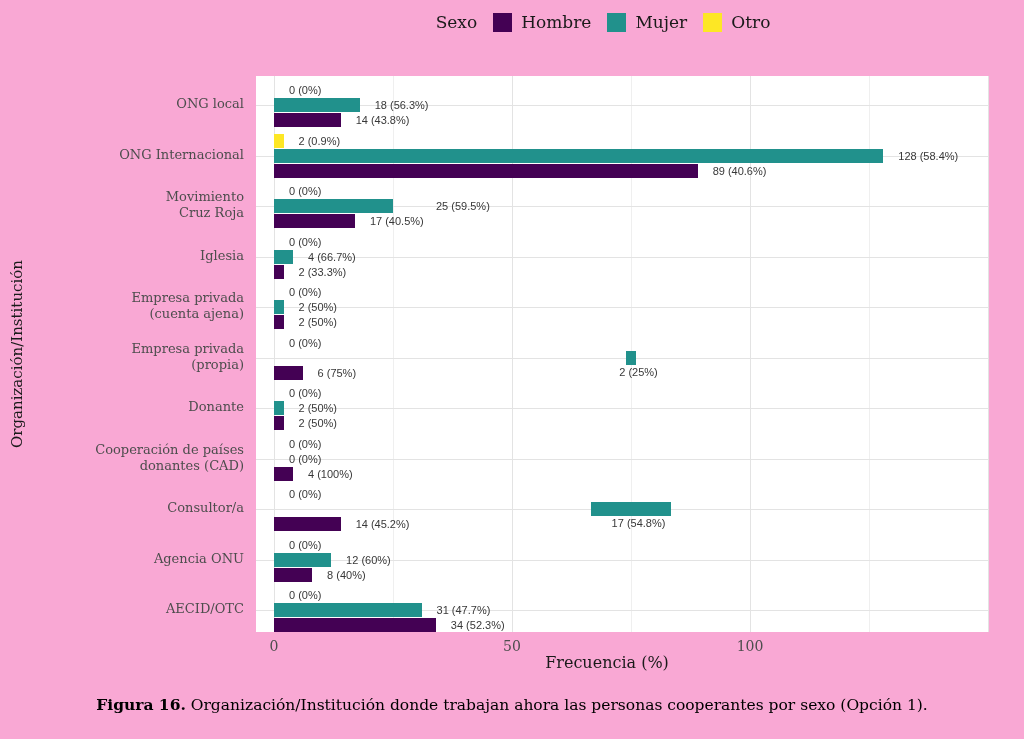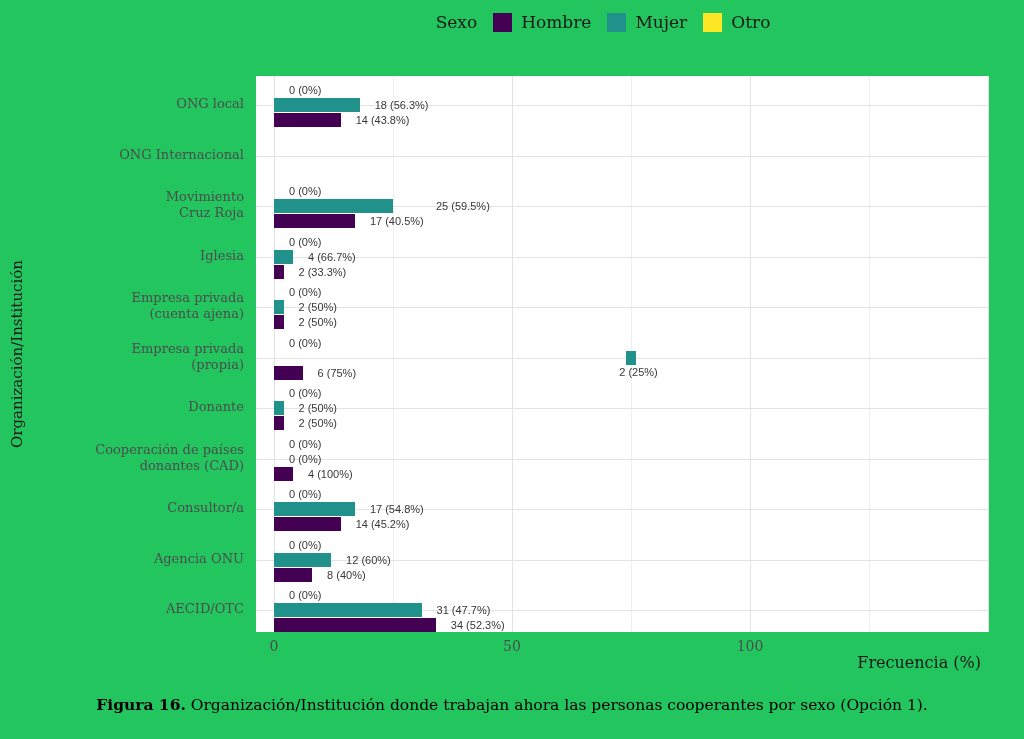--- a/index.html
+++ b/index.html
@@ -1,16 +1,16 @@
 <!DOCTYPE html>
 <html><head>
 <meta charset="utf-8">
 <style>
   html,body{margin:0;padding:0;background:#ffffff;}
-  .page{position:relative;width:1024px;height:739px;background:#22c55e;overflow:hidden;
+  .page{position:relative;width:1024px;height:739px;background:#f9a8d4;overflow:hidden;
         font-family:"DejaVu Serif", serif;}
 
   
   .legend{position:absolute;top:12px;left:99px;width:1024px;display:flex;
           justify-content:center;align-items:center;}
   .legend-title{font-size:17px;color:#1a1a1a;margin-right:16px;}
   .legend-item{display:flex;align-items:center;margin-right:16px;}
   .legend-swatch{width:19px;height:19px;margin-right:9px;flex:0 0 auto;}
   .legend-label{font-size:17px;color:#1a1a1a;}
 
@@ -29,21 +29,21 @@
              font-size:13px;line-height:16px;color:#4d4d4d;}
 
   .bar-group{position:absolute;left:0;right:0;}
   .bar-row{position:relative;height:14px;margin-bottom:1px;display:flex;align-items:center;}
   .bar{height:14px;flex:0 0 auto;}
   .bar-value{font-family:"Liberation Sans", sans-serif;font-size:11px;color:#383838;
              margin-left:15px;white-space:nowrap;line-height:14px;}
 
   .x-tick{position:absolute;top:638px;transform:translateX(-50%);
           font-size:14px;color:#4d4d4d;}
-  .x-axis-title{position:absolute;top:653px;left:249px;width:732px;text-align:right;
+  .x-axis-title{position:absolute;top:653px;left:241px;width:732px;text-align:center;
                 font-size:16px;color:#1a1a1a;}
 
   
   .caption{position:absolute;top:695px;left:0;width:1024px;text-align:center;
            font-size:15.5px;color:#000000;}
   .caption b{font-weight:bold;}
 </style>
 </head>
 <body>
 
@@ -85,20 +85,34 @@
         <div class="bar-row" style="padding-left: 18px;">
           <div class="bar" style="width: 85.68px; background: rgb(33, 145, 140);"></div>
           <span class="bar-value">18 (56.3%)</span>
         </div>
         <div class="bar-row" style="padding-left: 18px;">
           <div class="bar" style="width: 66.64px; background: rgb(68, 1, 84);"></div>
           <span class="bar-value">14 (43.8%)</span>
         </div>
       </div>
       <div class="hgrid" style="top: 79.5px;"></div>
+      <div class="bar-group" style="top: 57.5px;">
+        <div class="bar-row" style="padding-left: 18px;">
+          <div class="bar" style="width: 9.52px; background: rgb(253, 231, 37);"></div>
+          <span class="bar-value">2 (0.9%)</span>
+        </div>
+        <div class="bar-row" style="padding-left: 18px;">
+          <div class="bar" style="width: 609.28px; background: rgb(33, 145, 140);"></div>
+          <span class="bar-value">128 (58.4%)</span>
+        </div>
+        <div class="bar-row" style="padding-left: 18px;">
+          <div class="bar" style="width: 423.64px; background: rgb(68, 1, 84);"></div>
+          <span class="bar-value">89 (40.6%)</span>
+        </div>
+      </div>
       <div class="hgrid" style="top: 130px;"></div>
       <div class="bar-group" style="top: 108px;">
         <div class="bar-row" style="padding-left: 18px;">
           <div class="bar" style="width: 0px; background: rgb(253, 231, 37);"></div>
           <span class="bar-value">0 (0%)</span>
         </div>
         <div class="bar-row" style="padding-left: 18px; gap: 28px;">
           <div class="bar" style="width: 119px; background: rgb(33, 145, 140);"></div>
           <span class="bar-value">25 (59.5%)</span>
         </div>
@@ -181,21 +195,21 @@
           <div class="bar" style="width: 19.04px; background: rgb(68, 1, 84);"></div>
           <span class="bar-value">4 (100%)</span>
         </div>
       </div>
       <div class="hgrid" style="top: 433px;"></div>
       <div class="bar-group" style="top: 411px;">
         <div class="bar-row" style="padding-left: 18px;">
           <div class="bar" style="width: 0px; background: rgb(253, 231, 37);"></div>
           <span class="bar-value">0 (0%)</span>
         </div>
-        <div class="bar-row" style="padding-left: 18px;">
+        <div class="bar-row" style="padding-left: 18px; flex-direction: column;">
           <div class="bar" style="width: 80.92px; background: rgb(33, 145, 140);"></div>
           <span class="bar-value">17 (54.8%)</span>
         </div>
         <div class="bar-row" style="padding-left: 18px;">
           <div class="bar" style="width: 66.64px; background: rgb(68, 1, 84);"></div>
           <span class="bar-value">14 (45.2%)</span>
         </div>
       </div>
       <div class="hgrid" style="top: 483.5px;"></div>
       <div class="bar-group" style="top: 461.5px;">

